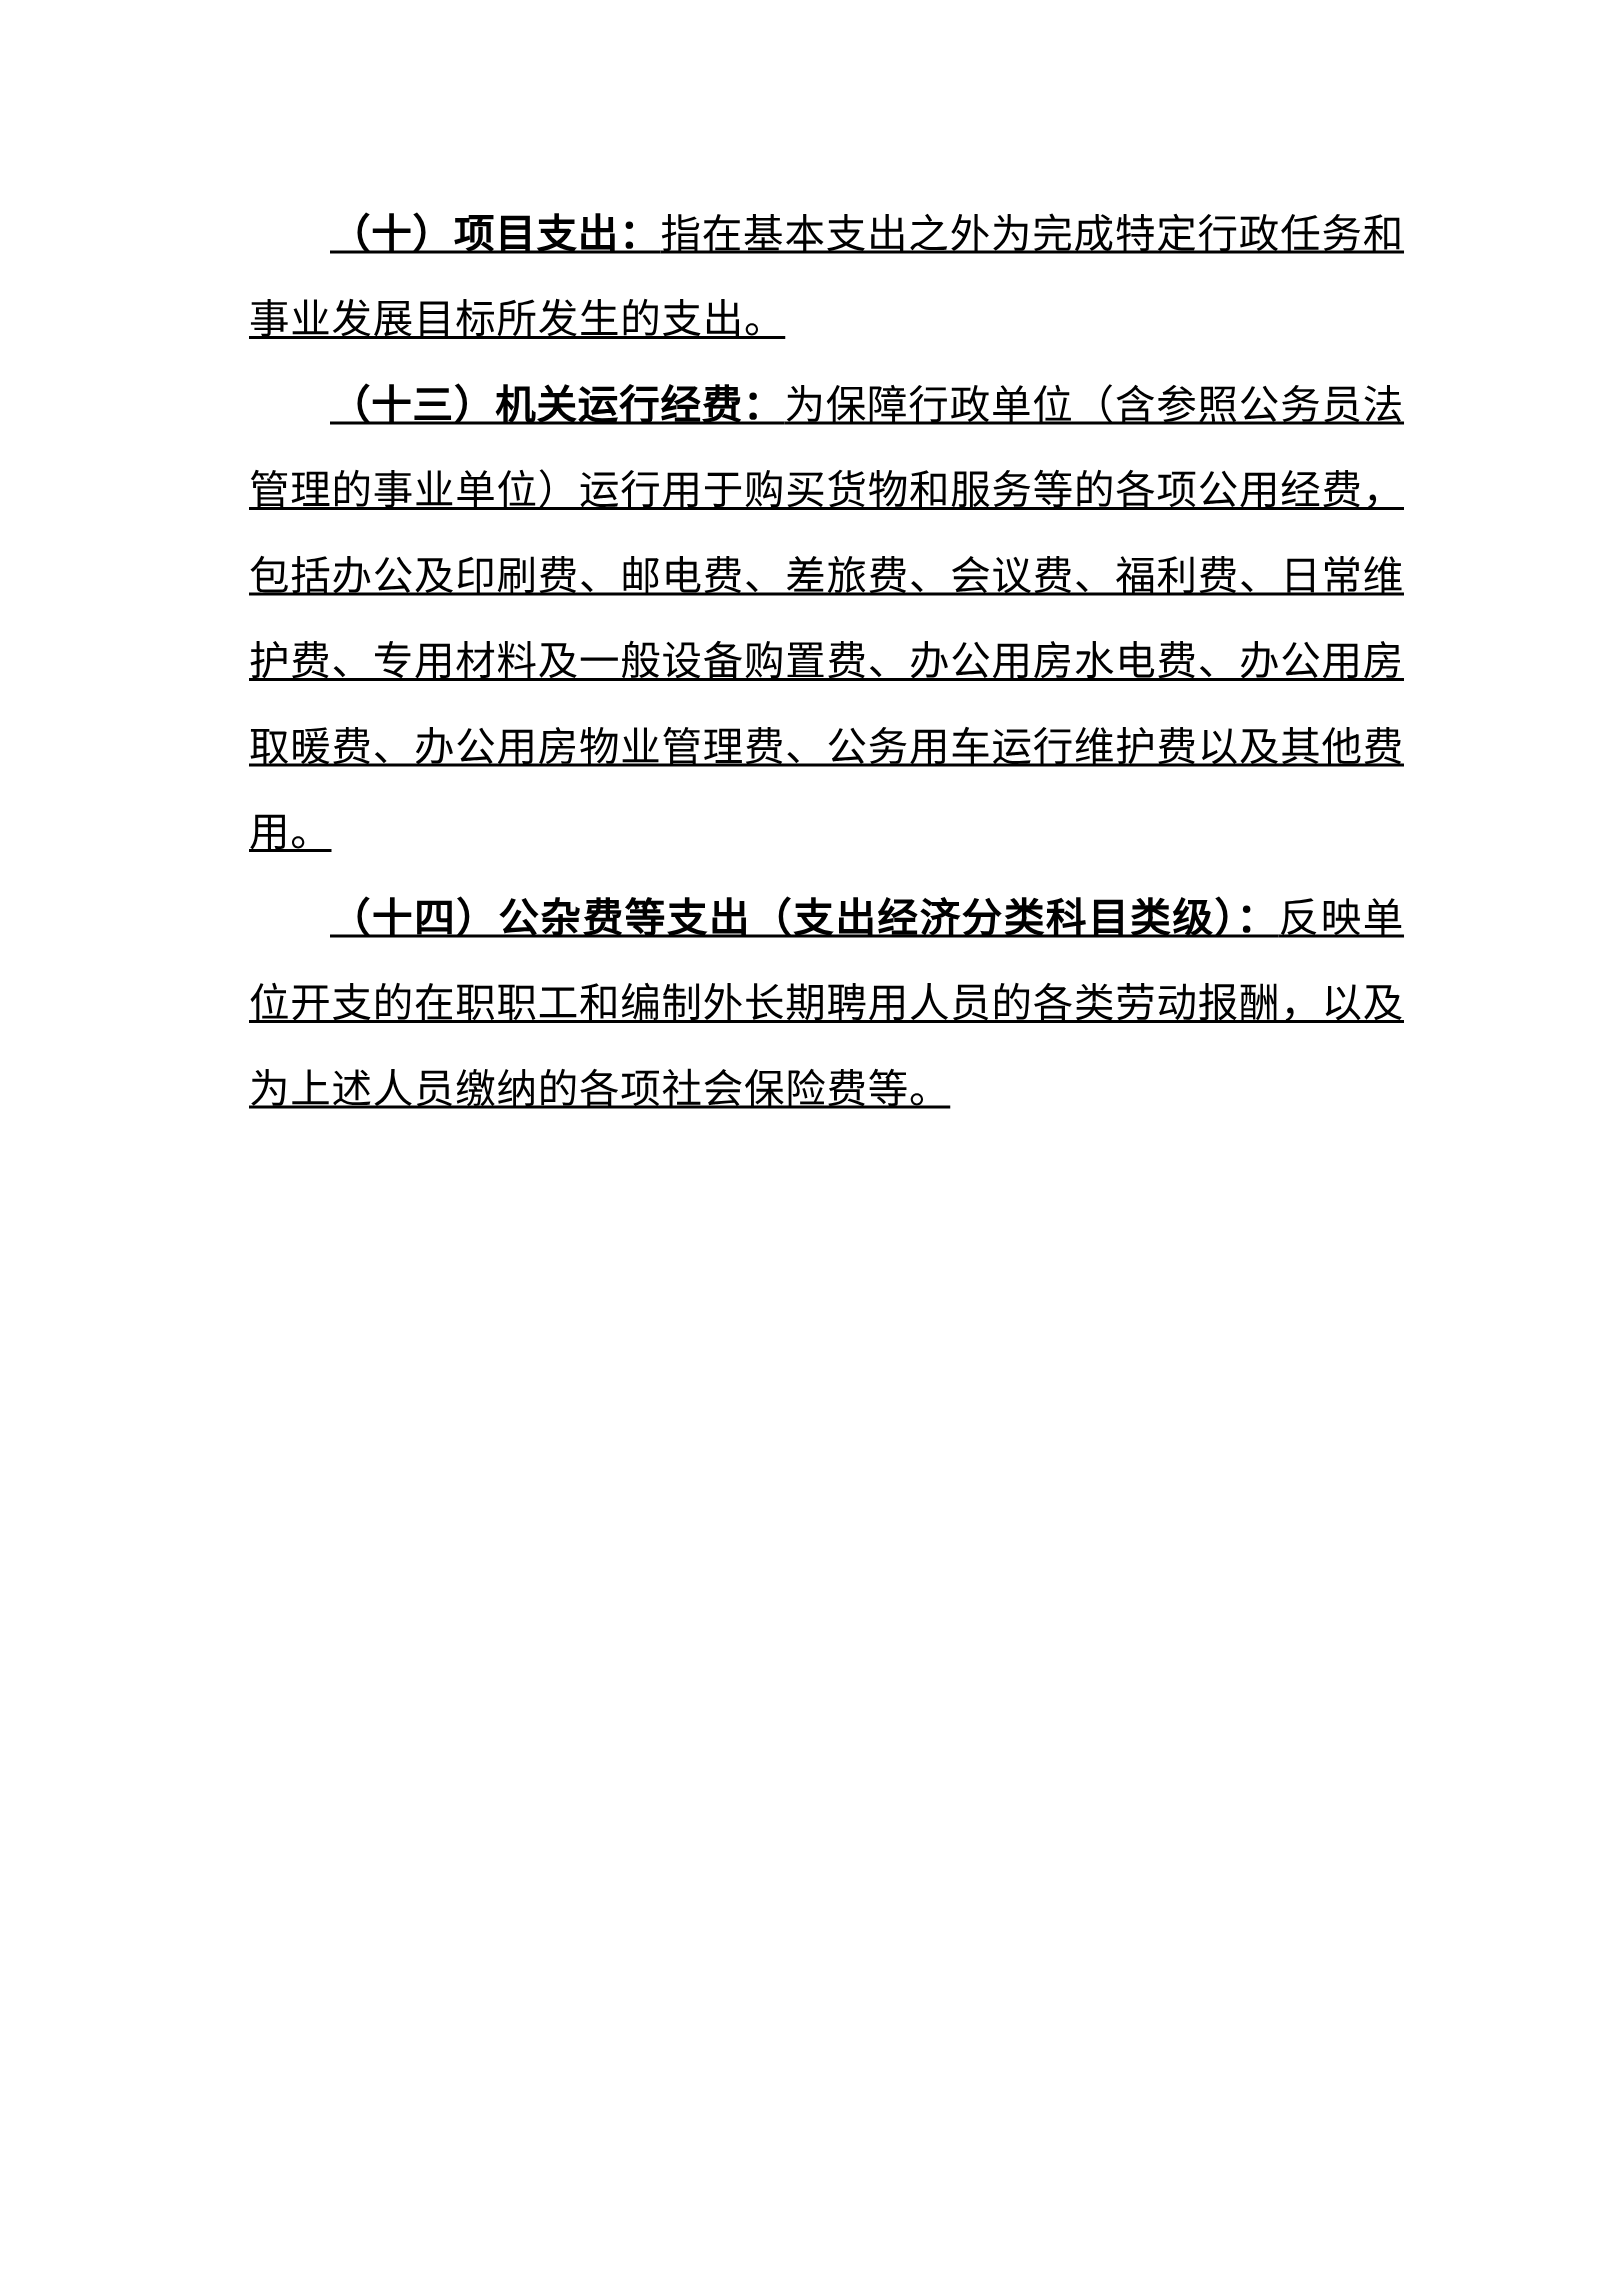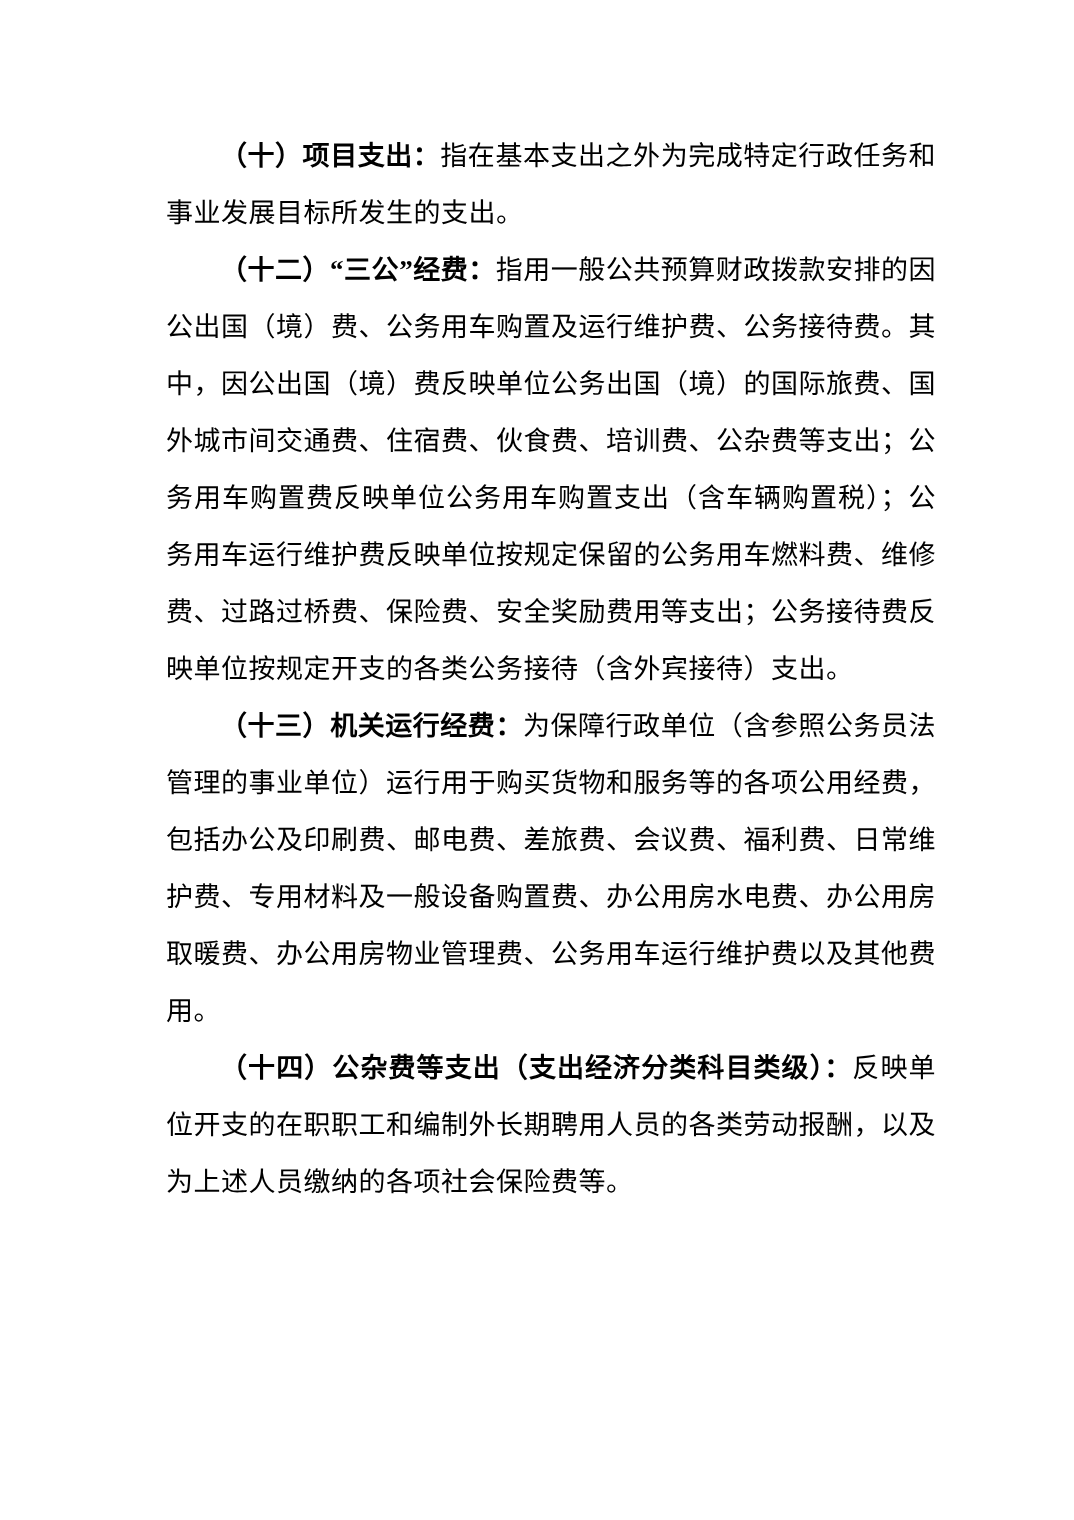--- a/index.html
+++ b/index.html
@@ -24,34 +24,34 @@
     font-size: 27px;
     line-height: 57px;
     text-align: justify;
     text-justify: inter-ideograph;
     letter-spacing: 0.5px;
   }
   .doc-body p {
     margin: 0;
     padding: 0;
     text-indent: 2em;
+    text-decoration: underline;
   }
   .para-head {
     font-weight: bold;
   }
 </style>
 </head>
 <body>
 
 <div class="doc-page">
   <div class="doc-body">
 
     <p><span class="para-head">（十）项目支出：</span><span class="para-body">指在基本支出之外为完成特定行政任务和事业发展目标所发生的支出。</span></p>
 
 
-    <p><span class="para-head">（十二）“三公”经费：</span><span class="para-body">指用一般公共预算财政拨款安排的因公出国（境）费、公务用车购置及运行维护费、公务接待费。其中，因公出国（境）费反映单位公务出国（境）的国际旅费、国外城市间交通费、住宿费、伙食费、培训费、公杂费等支出；公务用车购置费反映单位公务用车购置支出（含车辆购置税）；公务用车运行维护费反映单位按规定保留的公务用车燃料费、维修费、过路过桥费、保险费、安全奖励费用等支出；公务接待费反映单位按规定开支的各类公务接待（含外宾接待）支出。</span></p>
 
     <p><span class="para-head">（十三）机关运行经费：</span><span class="para-body">为保障行政单位（含参照公务员法管理的事业单位）运行用于购买货物和服务等的各项公用经费，包括办公及印刷费、邮电费、差旅费、会议费、福利费、日常维护费、专用材料及一般设备购置费、办公用房水电费、办公用房取暖费、办公用房物业管理费、公务用车运行维护费以及其他费用。</span></p>
 
     <p><span class="para-head">（十四）公杂费等支出（支出经济分类科目类级）：</span><span class="para-body">反映单位开支的在职职工和编制外长期聘用人员的各类劳动报酬，以及为上述人员缴纳的各项社会保险费等。</span></p>
 
   </div>
 </div>
 
 </body></html>

